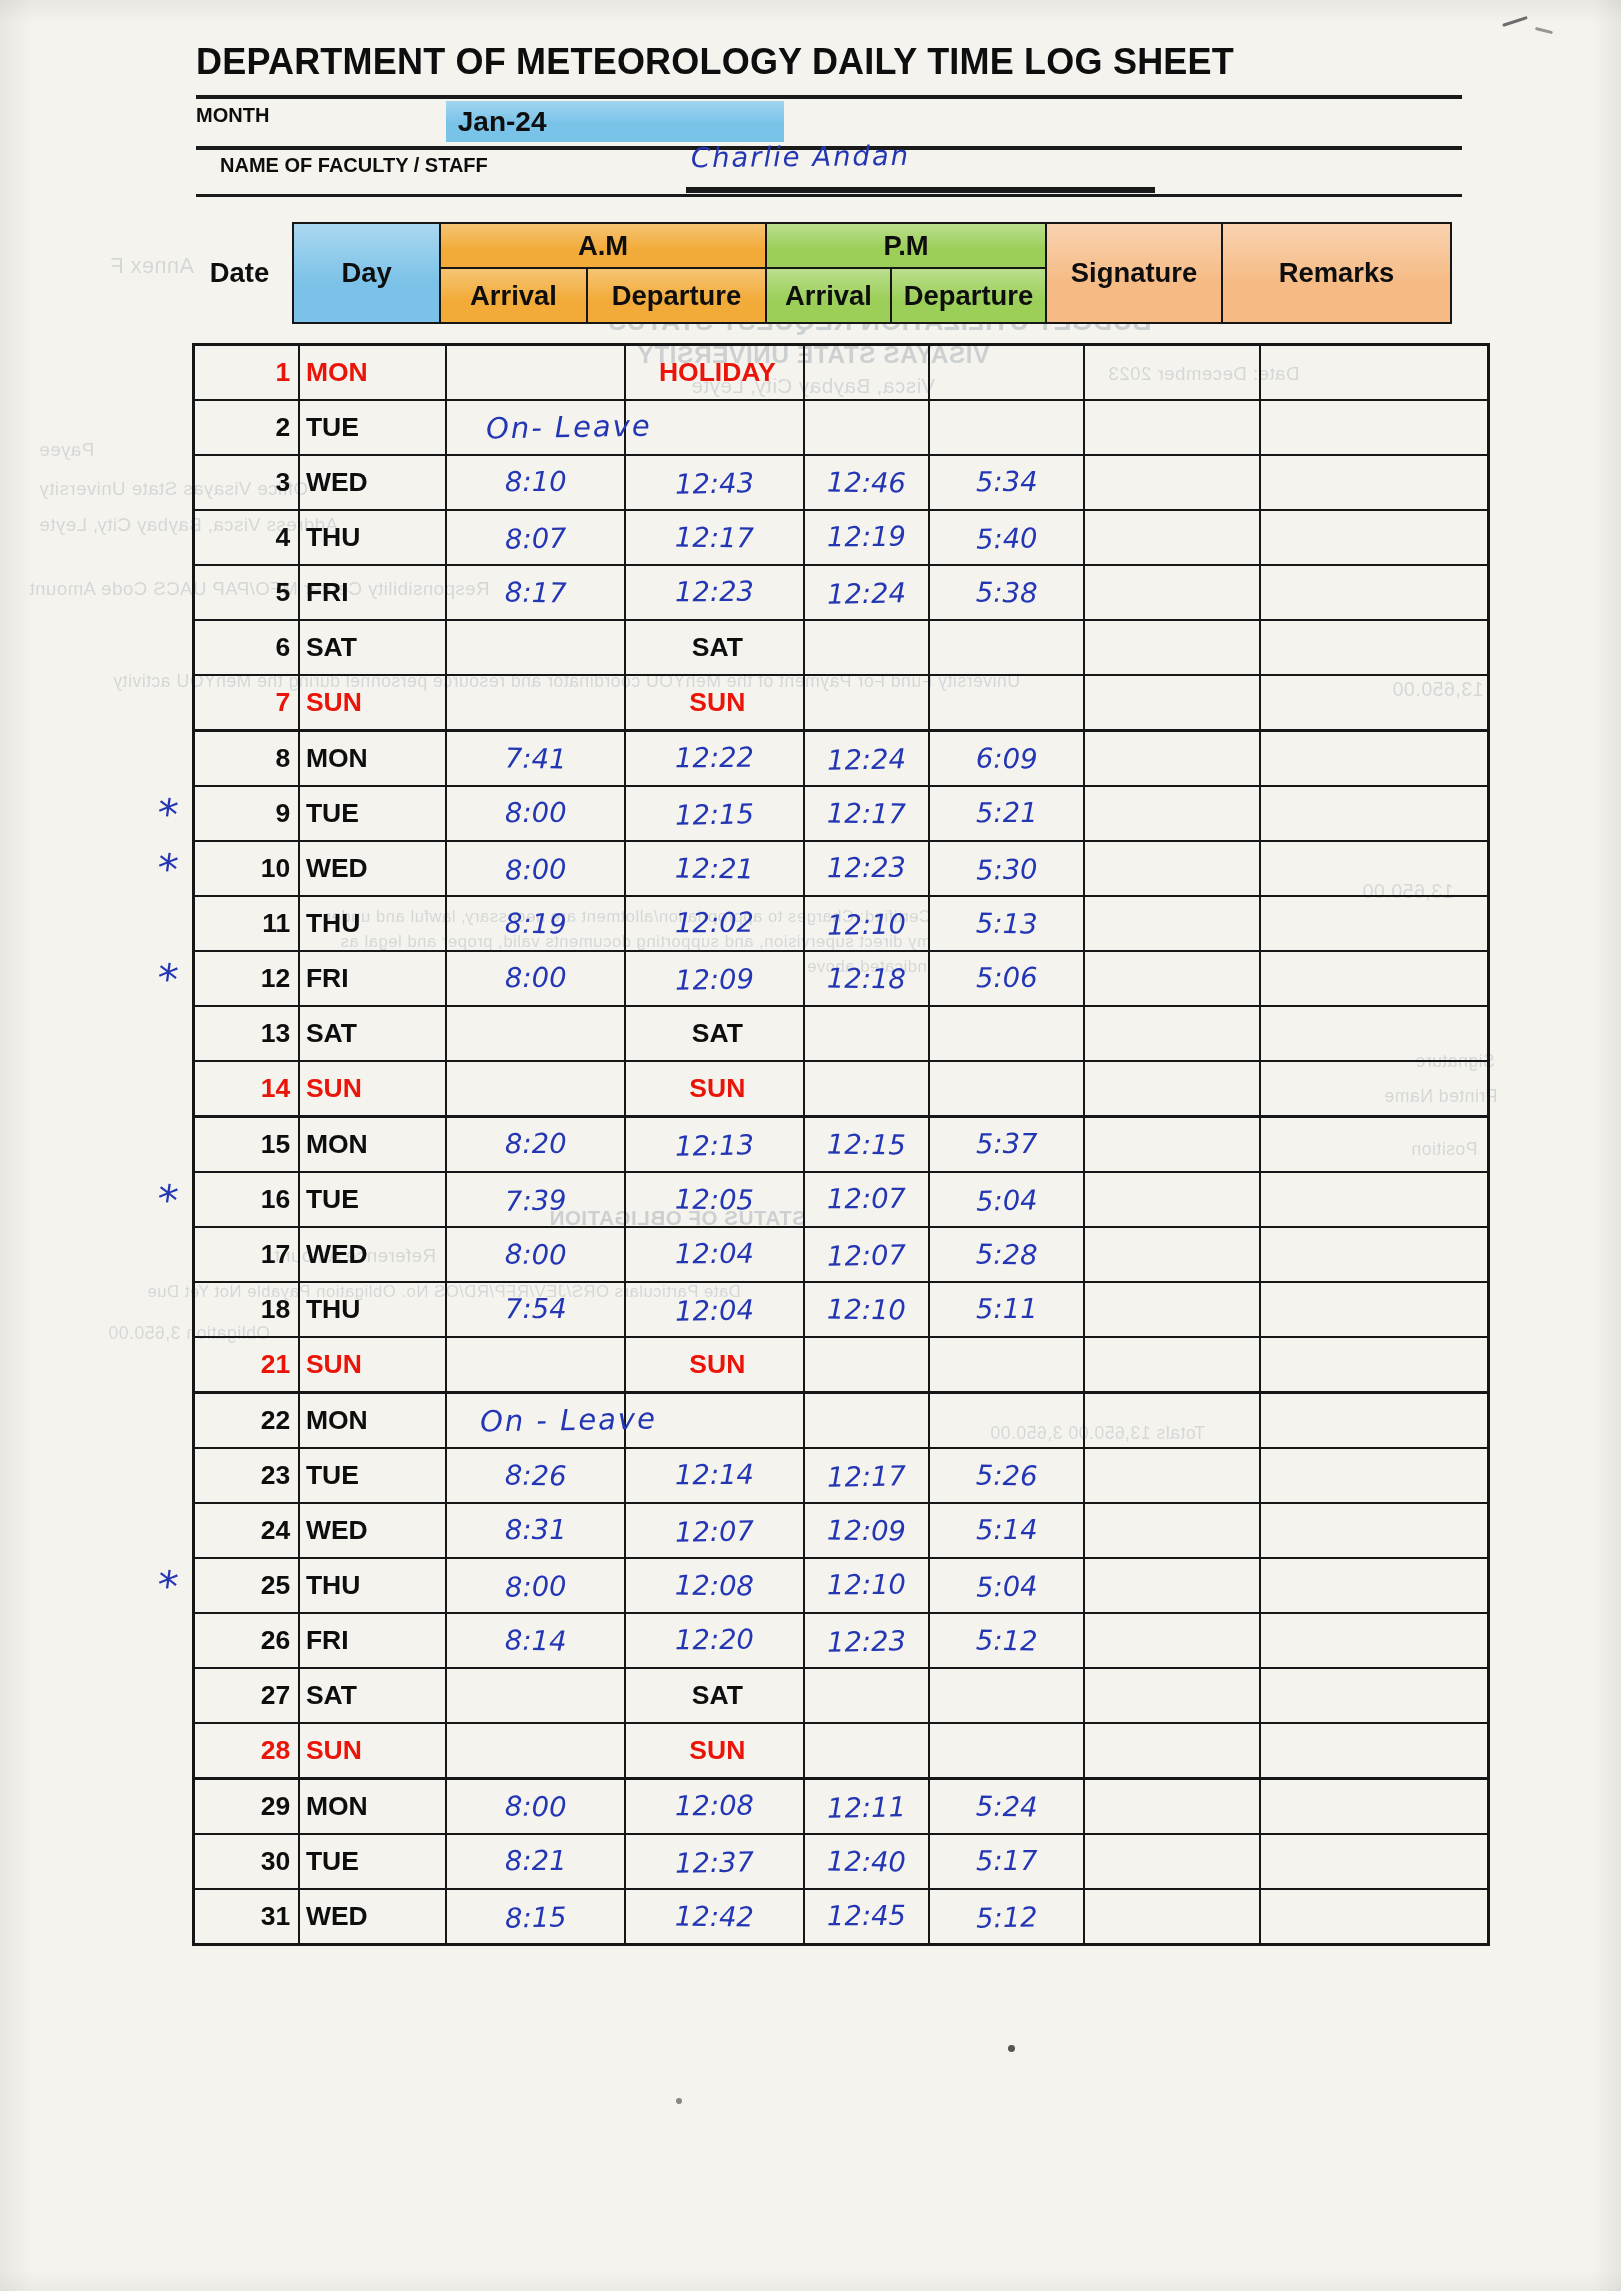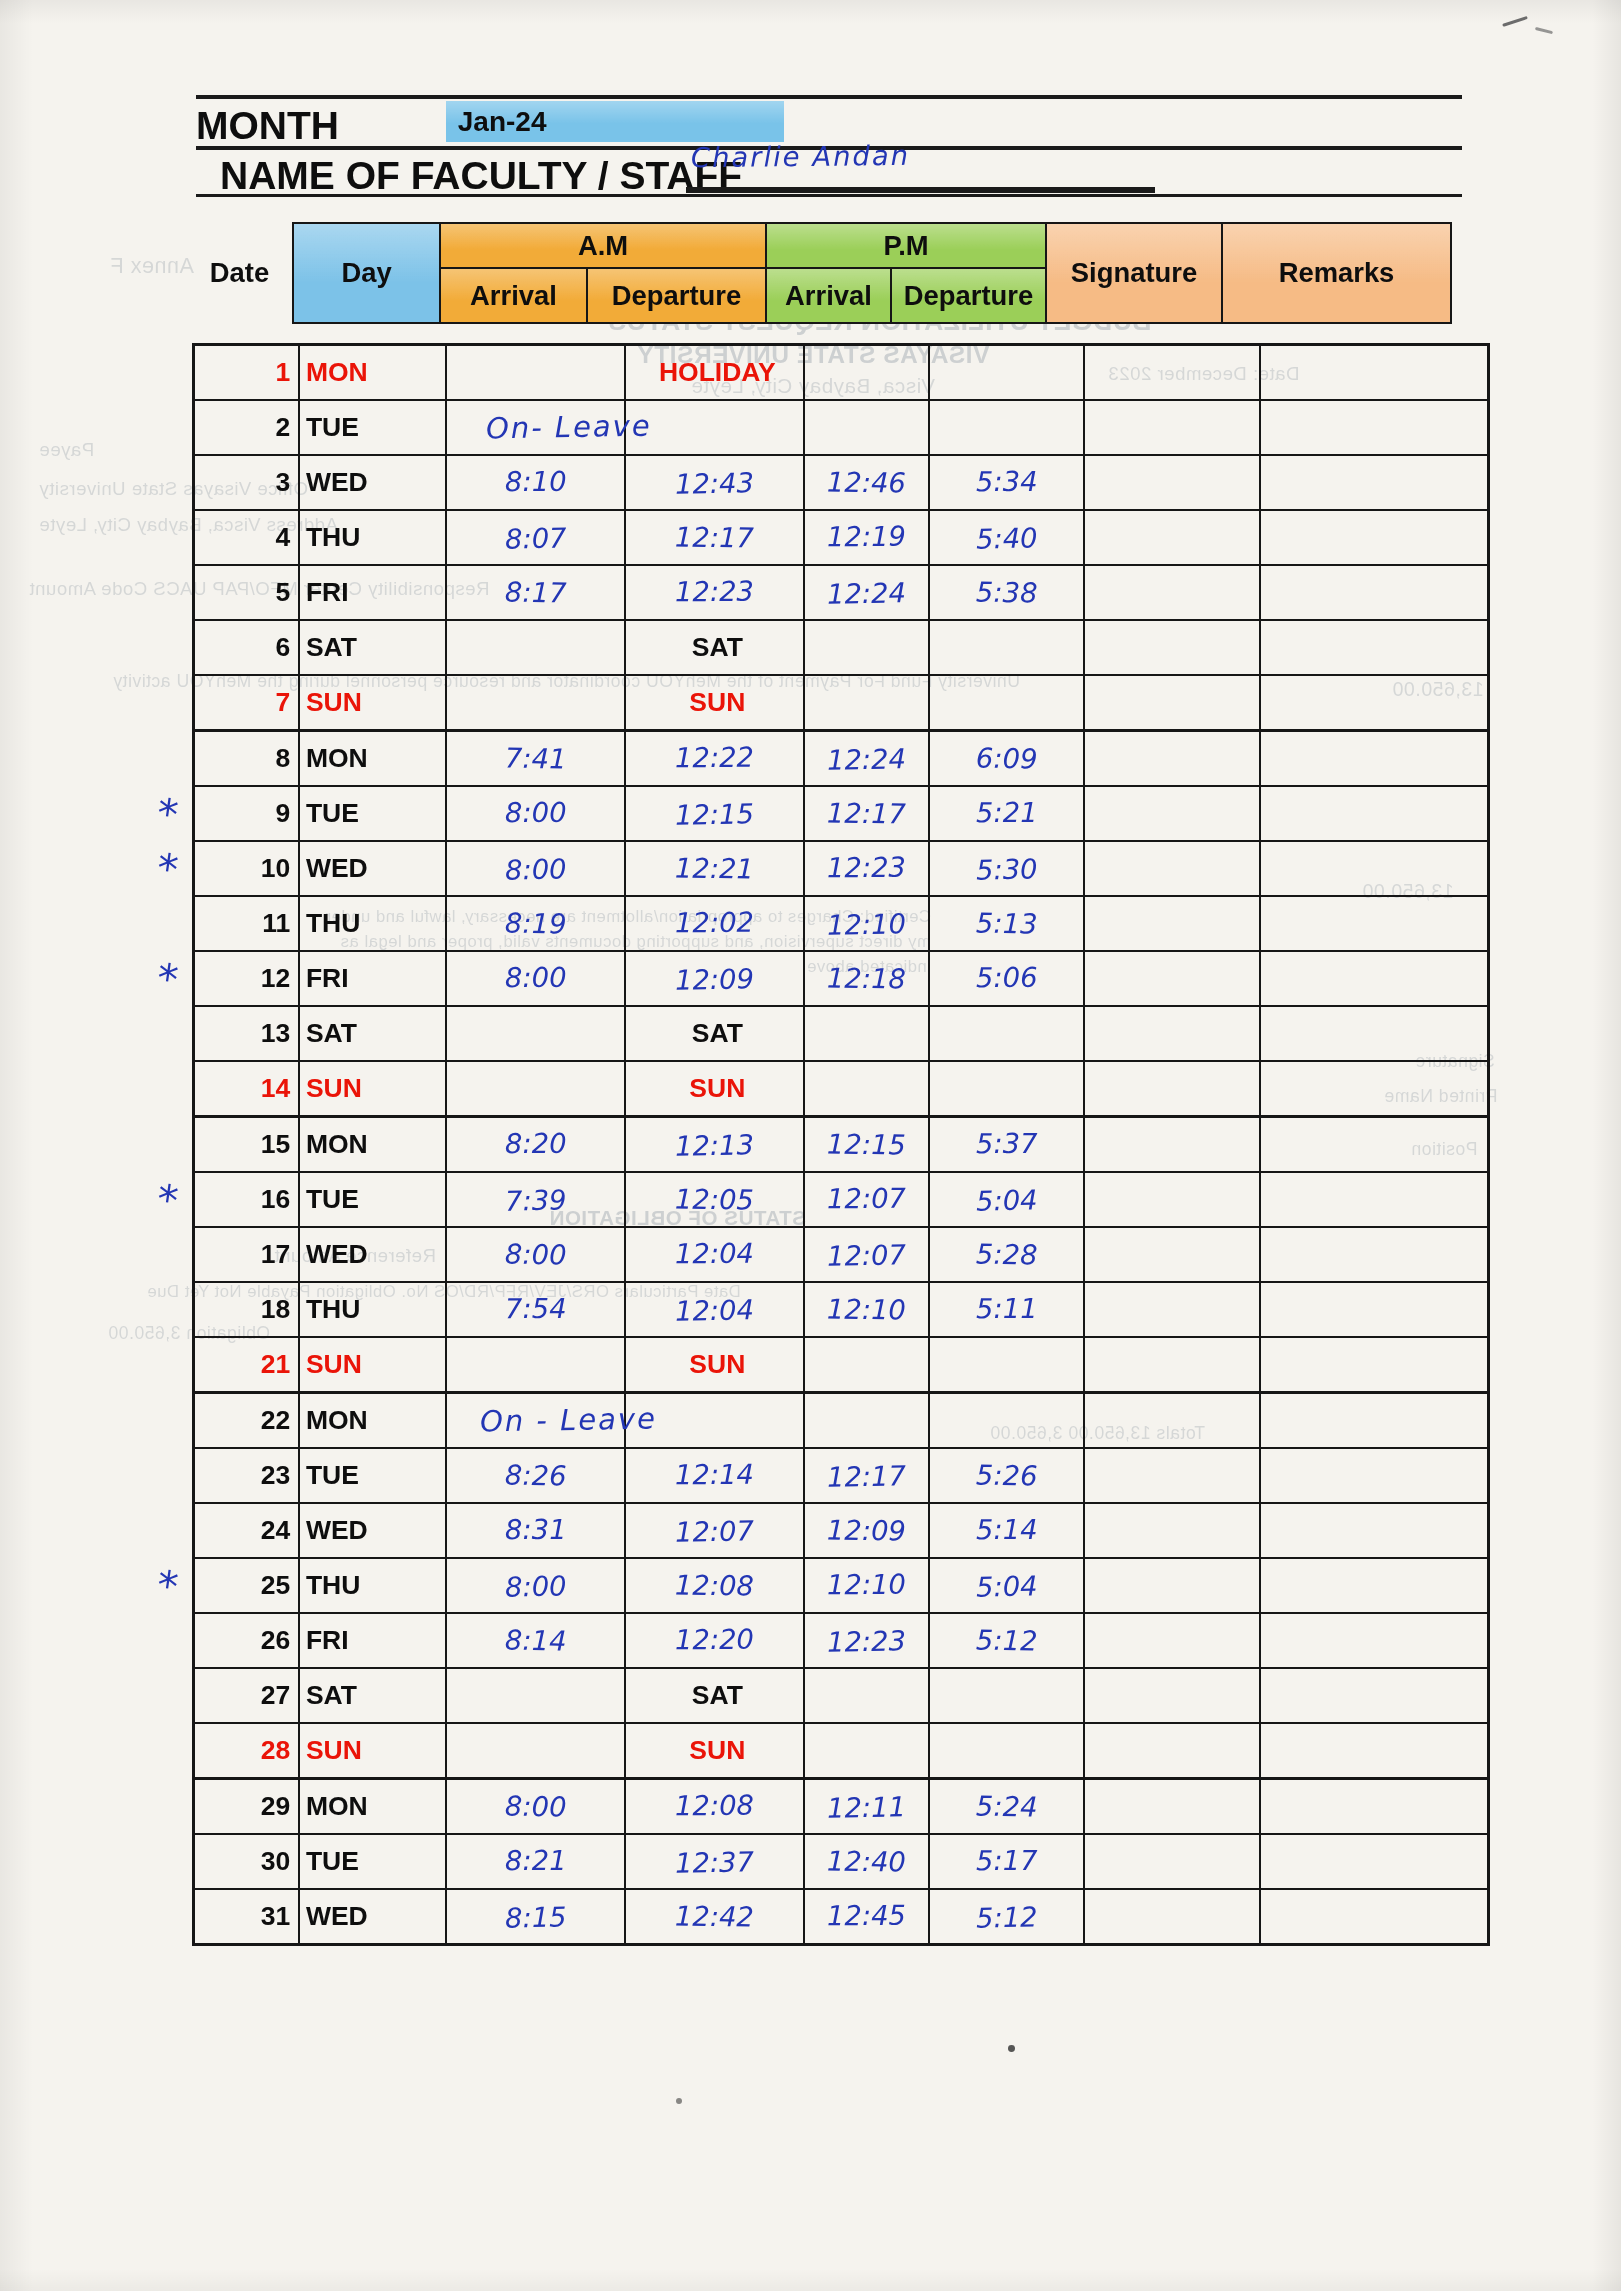--- a/index.html
+++ b/index.html
@@ -32,21 +32,21 @@
   .bleed.bold{font-weight:bold;opacity:.30;}
   .bleed.wrap{white-space:normal;line-height:1.5;}
   
   .content{position:absolute;inset:0;z-index:1;}
   .abs{position:absolute;}
   .doc-title{
     left:196px;top:41px;width:1266px;
     font-size:36px;font-weight:bold;color:#0e0e0e;letter-spacing:0.2px;
   }
   .rule{background:#1a1a1a;}
-  .label{font-weight:bold;color:#0e0e0e;font-size:39px;}
+  .label{font-weight:bold;color:#0e0e0e;font-size:20px;}
   .month-box{
     left:446px;top:101px;width:338px;height:41px;
     background:linear-gradient(180deg, rgba(255,255,255,.30), rgba(255,255,255,0) 55%), #79c3e9;
   }
   .month-value{
     padding-left:11.8px;line-height:41px;font-size:28px;font-weight:bold;color:#0e0e0e;
   }
   .hw{
     font-family:"DejaVu Sans",sans-serif;
     font-style:italic;
@@ -128,20 +128,21 @@
       <div class="bleed" style="left: 1411px; top: 1139px; font-size: 17.6px;">Position</div>
       <div class="bleed bold" style="left: 549px; top: 1206px; font-size: 20.6px;">STATUS OF OBLIGATION</div>
       <div class="bleed" style="left: 274px; top: 1245px; font-size: 18.6px;">Reference                                   Amount</div>
       <div class="bleed" style="left: 147px; top: 1282px; font-size: 16.7px;">Date    Particulars    ORS/JEV/RFP/RD/OS No.    Obligation    Payable    Not Yet Due</div>
       <div class="bleed" style="left: 108px; top: 1323px; font-size: 17.6px;">Obligation                 3,650.00</div>
       <div class="bleed" style="left: 990px; top: 1423px; font-size: 17.6px;">Totals          13,650.00          3,650.00</div>
     </div>
 
   <div class="content">
 
+    <div class="abs doc-title">DEPARTMENT OF METEOROLOGY DAILY TIME LOG SHEET</div>
     <div class="abs rule" style="left:196px;top:95px;width:1266px;height:3.9px;"></div>
 
     <div class="abs label" style="left:196px;top:104px;">MONTH</div>
     <div class="abs month-box">
       <div class="month-value">Jan-24</div>
     </div>
     <div class="abs rule" style="left:196px;top:146px;width:1266px;height:3.9px;"></div>
 
     <div class="abs label" style="left:196px;top:154px;margin-left:24px;">NAME OF FACULTY / STAFF</div>
     <div class="abs" style="left:691px;top:141px;">

